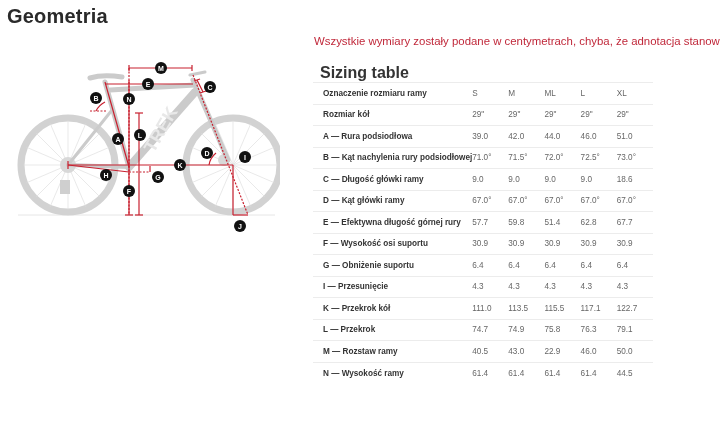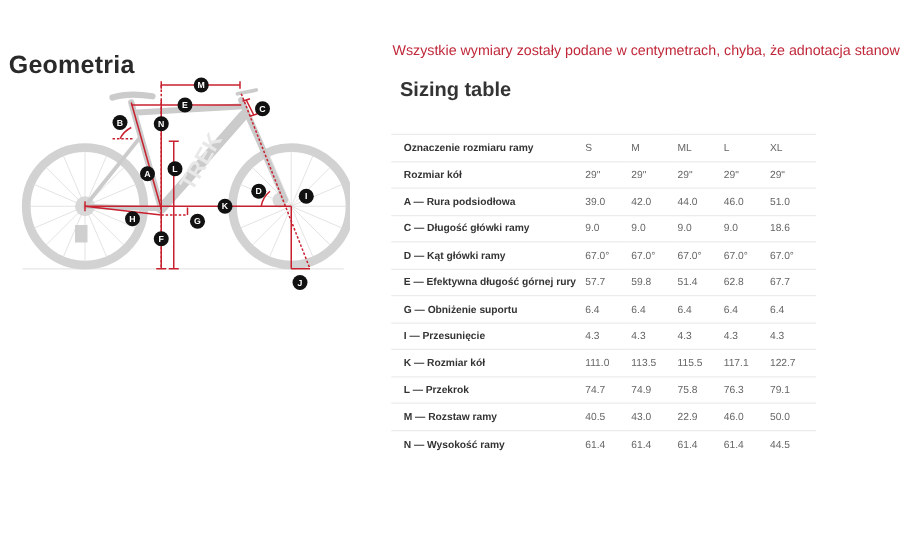--- a/index.html
+++ b/index.html
@@ -6,38 +6,36 @@
   body {
     width: 720px; height: 444px; overflow: hidden;
     background: #ffffff;
     font-family: "Liberation Sans", sans-serif;
     position: relative;
   }
   .page-title {
     position: absolute; left: 7px; top: 5px;
     font-size: 20px; font-weight: bold; color: #2a2a2a;
     letter-spacing: 0.2px;
-    margin-top: 36px;
   }
   .notice {
     position: absolute; left: 314px; top: 35px;
     font-size: 11.4px; color: #c0283a; white-space: nowrap;
   }
   .bike {
     position: absolute; left: 0; top: 50px; width: 280px; height: 190px;
   }
   .table-title {
     position: absolute; left: 320px; top: 64px;
     font-size: 16px; font-weight: bold; color: #333;
   }
   .sizing-table {
     position: absolute; left: 313px; top: 82px; width: 340px;
     border-collapse: collapse;
     font-size: 8.2px;
-    margin-top: 25px;
   }
   .sizing-table tr { height: 21.5px; border-top: 1px solid #ececec; }
   .sizing-table tr:last-child { border-bottom: none; }
   .sizing-table td {
     padding: 0; vertical-align: middle; color: #666;
     white-space: nowrap;
   }
   .sizing-table td.lbl {
     padding-left: 10px; width: 146px; font-weight: bold; color: #333;
   }
@@ -206,20 +204,28 @@
     </tr>
     <tr>
       <td class="lbl">A — Rura podsiodłowa</td>
       <td class="val">39.0</td>
       <td class="val">42.0</td>
       <td class="val">44.0</td>
       <td class="val">46.0</td>
       <td class="val">51.0</td>
     </tr>
     <tr>
+      <td class="lbl">B — Kąt nachylenia rury podsiodłowej</td>
+      <td class="val">71.0°</td>
+      <td class="val">71.5°</td>
+      <td class="val">72.0°</td>
+      <td class="val">72.5°</td>
+      <td class="val">73.0°</td>
+    </tr>
+    <tr>
       <td class="lbl">C — Długość główki ramy</td>
       <td class="val">9.0</td>
       <td class="val">9.0</td>
       <td class="val">9.0</td>
       <td class="val">9.0</td>
       <td class="val">18.6</td>
     </tr>
     <tr>
       <td class="lbl">D — Kąt główki ramy</td>
       <td class="val">67.0°</td>
@@ -230,37 +236,45 @@
     </tr>
     <tr>
       <td class="lbl">E — Efektywna długość górnej rury</td>
       <td class="val">57.7</td>
       <td class="val">59.8</td>
       <td class="val">51.4</td>
       <td class="val">62.8</td>
       <td class="val">67.7</td>
     </tr>
     <tr>
+      <td class="lbl">F — Wysokość osi suportu</td>
+      <td class="val">30.9</td>
+      <td class="val">30.9</td>
+      <td class="val">30.9</td>
+      <td class="val">30.9</td>
+      <td class="val">30.9</td>
+    </tr>
+    <tr>
       <td class="lbl">G — Obniżenie suportu</td>
       <td class="val">6.4</td>
       <td class="val">6.4</td>
       <td class="val">6.4</td>
       <td class="val">6.4</td>
       <td class="val">6.4</td>
     </tr>
     <tr>
       <td class="lbl">I — Przesunięcie</td>
       <td class="val">4.3</td>
       <td class="val">4.3</td>
       <td class="val">4.3</td>
       <td class="val">4.3</td>
       <td class="val">4.3</td>
     </tr>
     <tr>
-      <td class="lbl">K — Rozmiar kół</td>
+      <td class="lbl">K — Przekrok kół</td>
       <td class="val">111.0</td>
       <td class="val">113.5</td>
       <td class="val">115.5</td>
       <td class="val">117.1</td>
       <td class="val">122.7</td>
     </tr>
     <tr>
       <td class="lbl">L — Przekrok</td>
       <td class="val">74.7</td>
       <td class="val">74.9</td>

